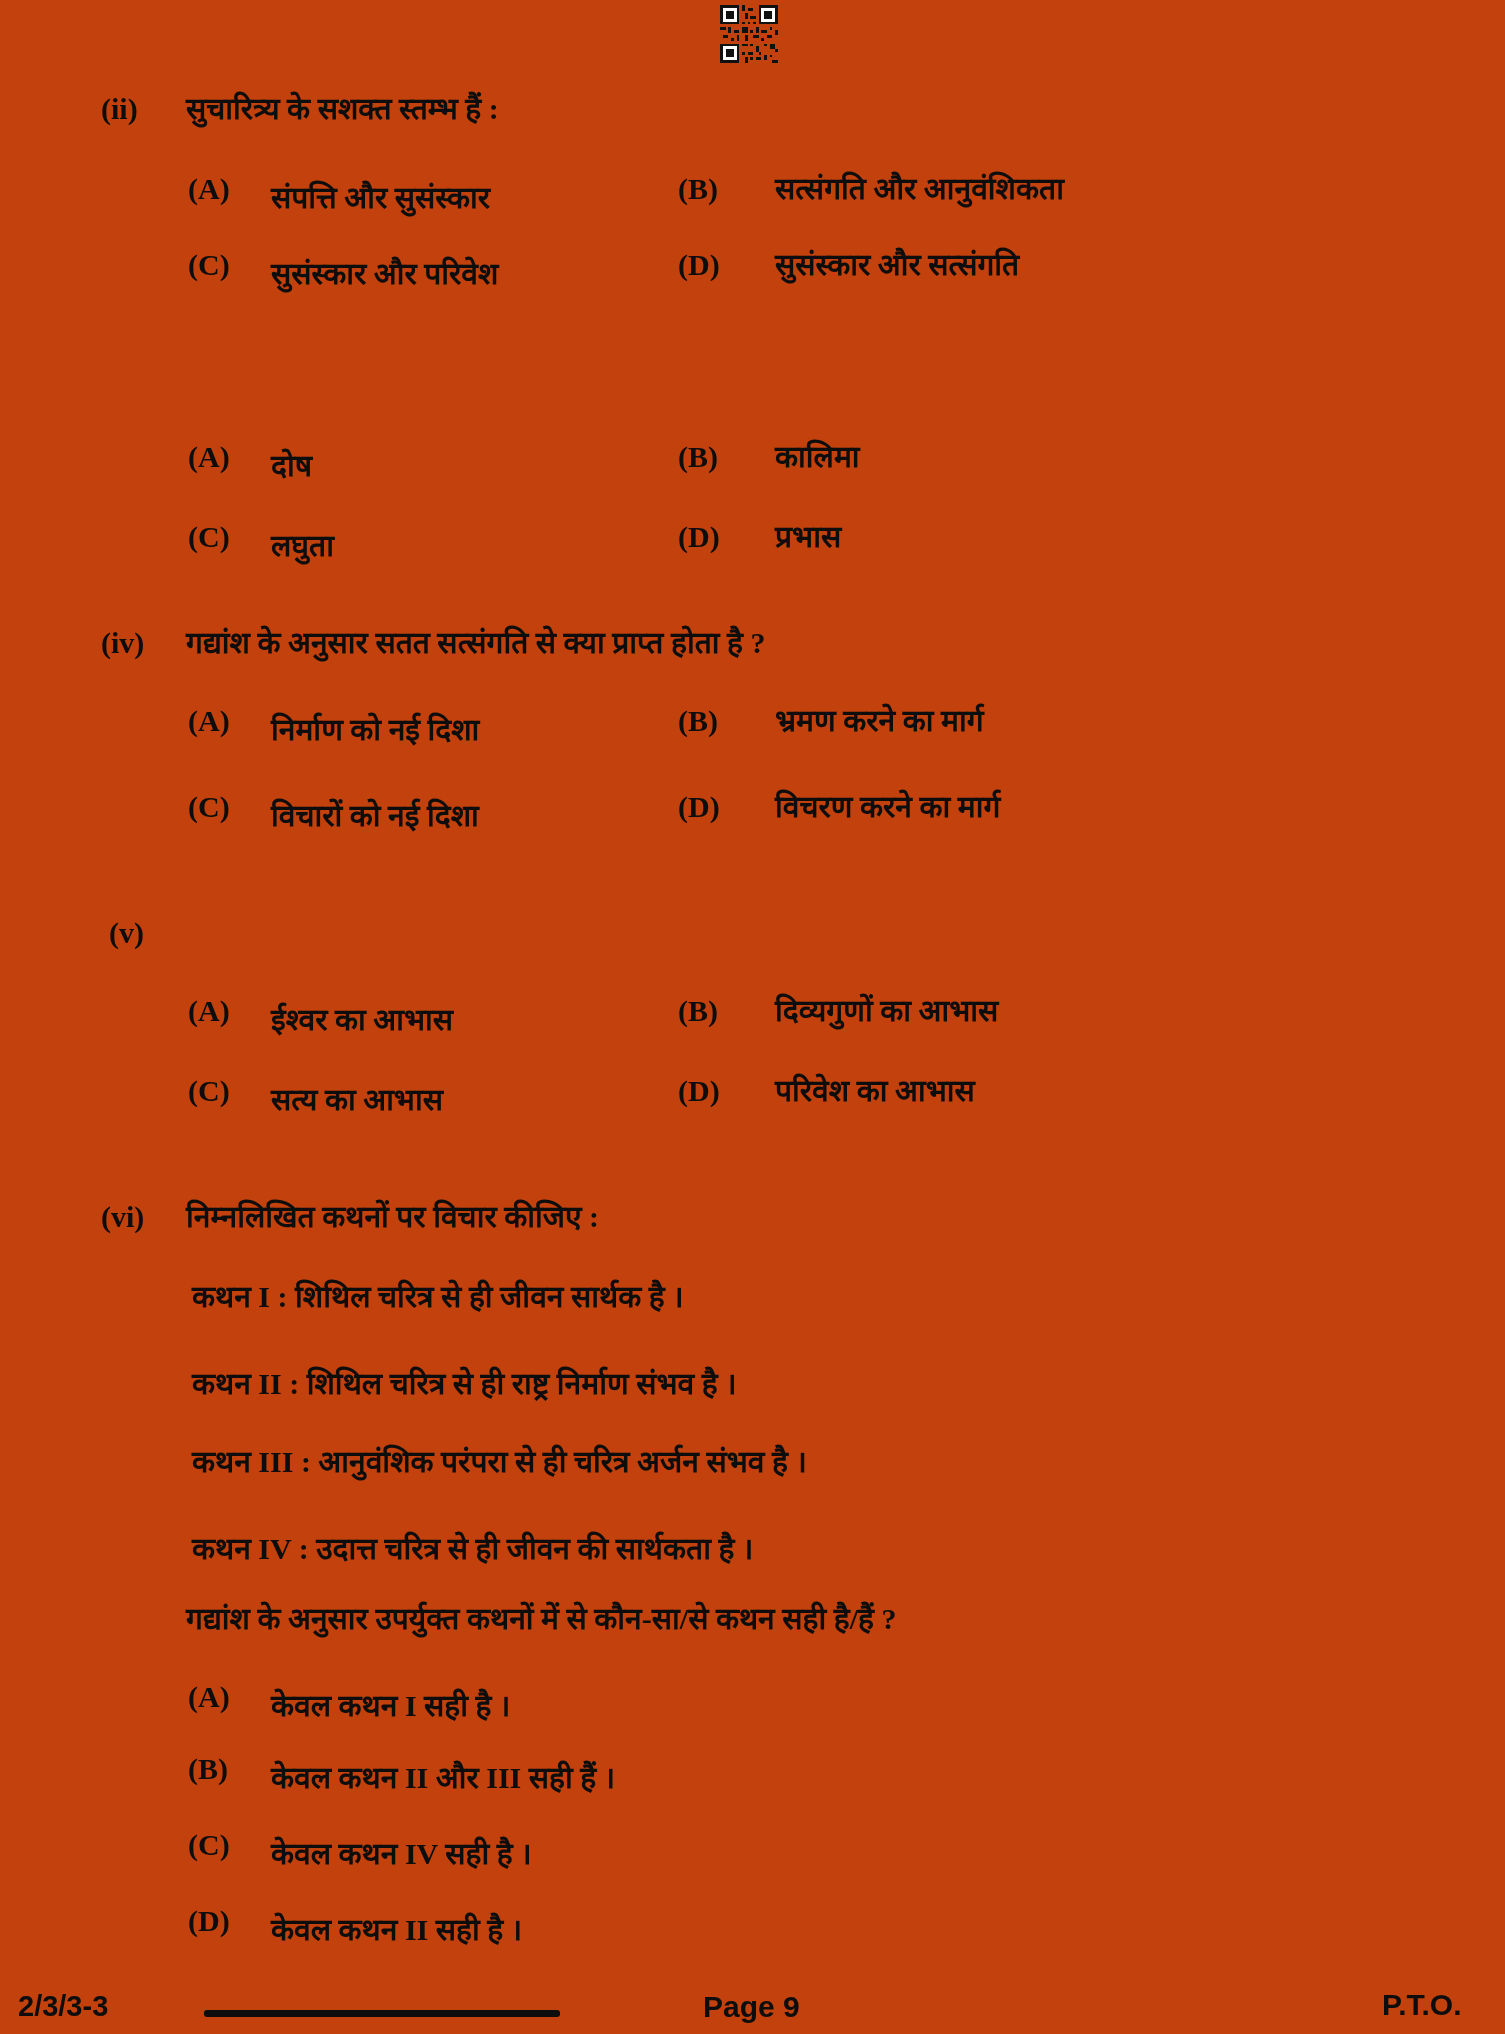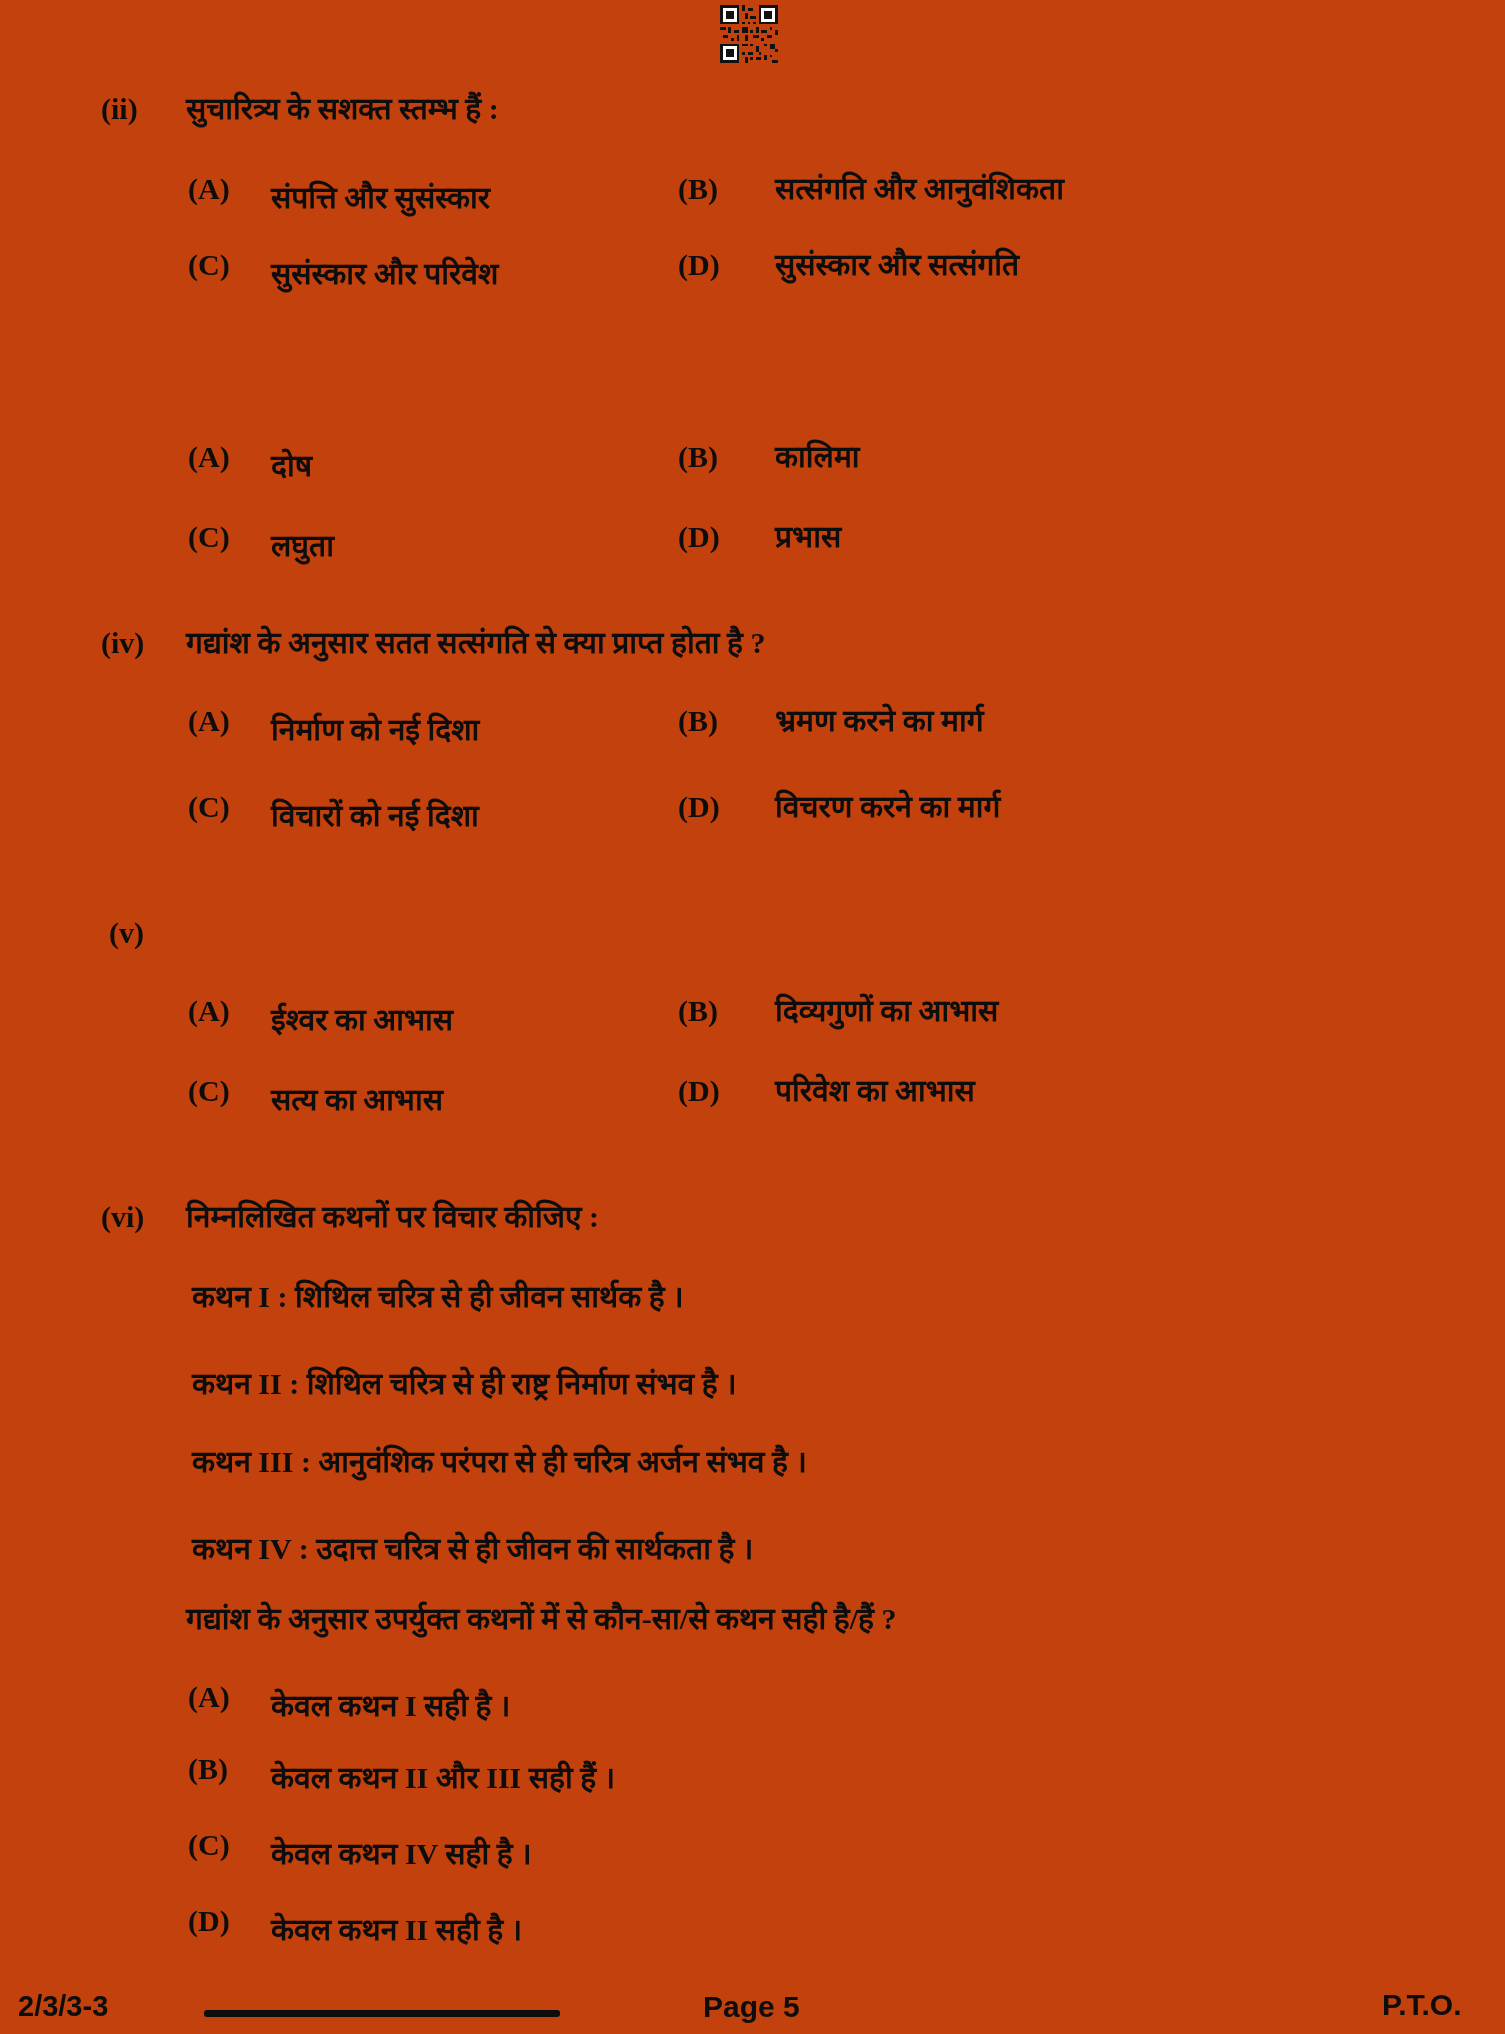--- a/index.html
+++ b/index.html
@@ -203,16 +203,16 @@
     <span class="olabelL">(C)</span>
     <span class="otextL">केवल कथन IV सही है ।</span>
   </div>
   <div class="line dev" style="top:1898px">
     <span class="olabelL">(D)</span>
     <span class="otextL">केवल कथन II सही है ।</span>
   </div>
 
   <div class="footer-code">2/3/3-3</div>
   <div class="footer-divider"></div>
-  <div class="footer-page">Page 5</div>
+  <div class="footer-page">Page 9</div>
   <div class="footer-pto">P.T.O.</div>
 
 </div>
 
 </body></html>

